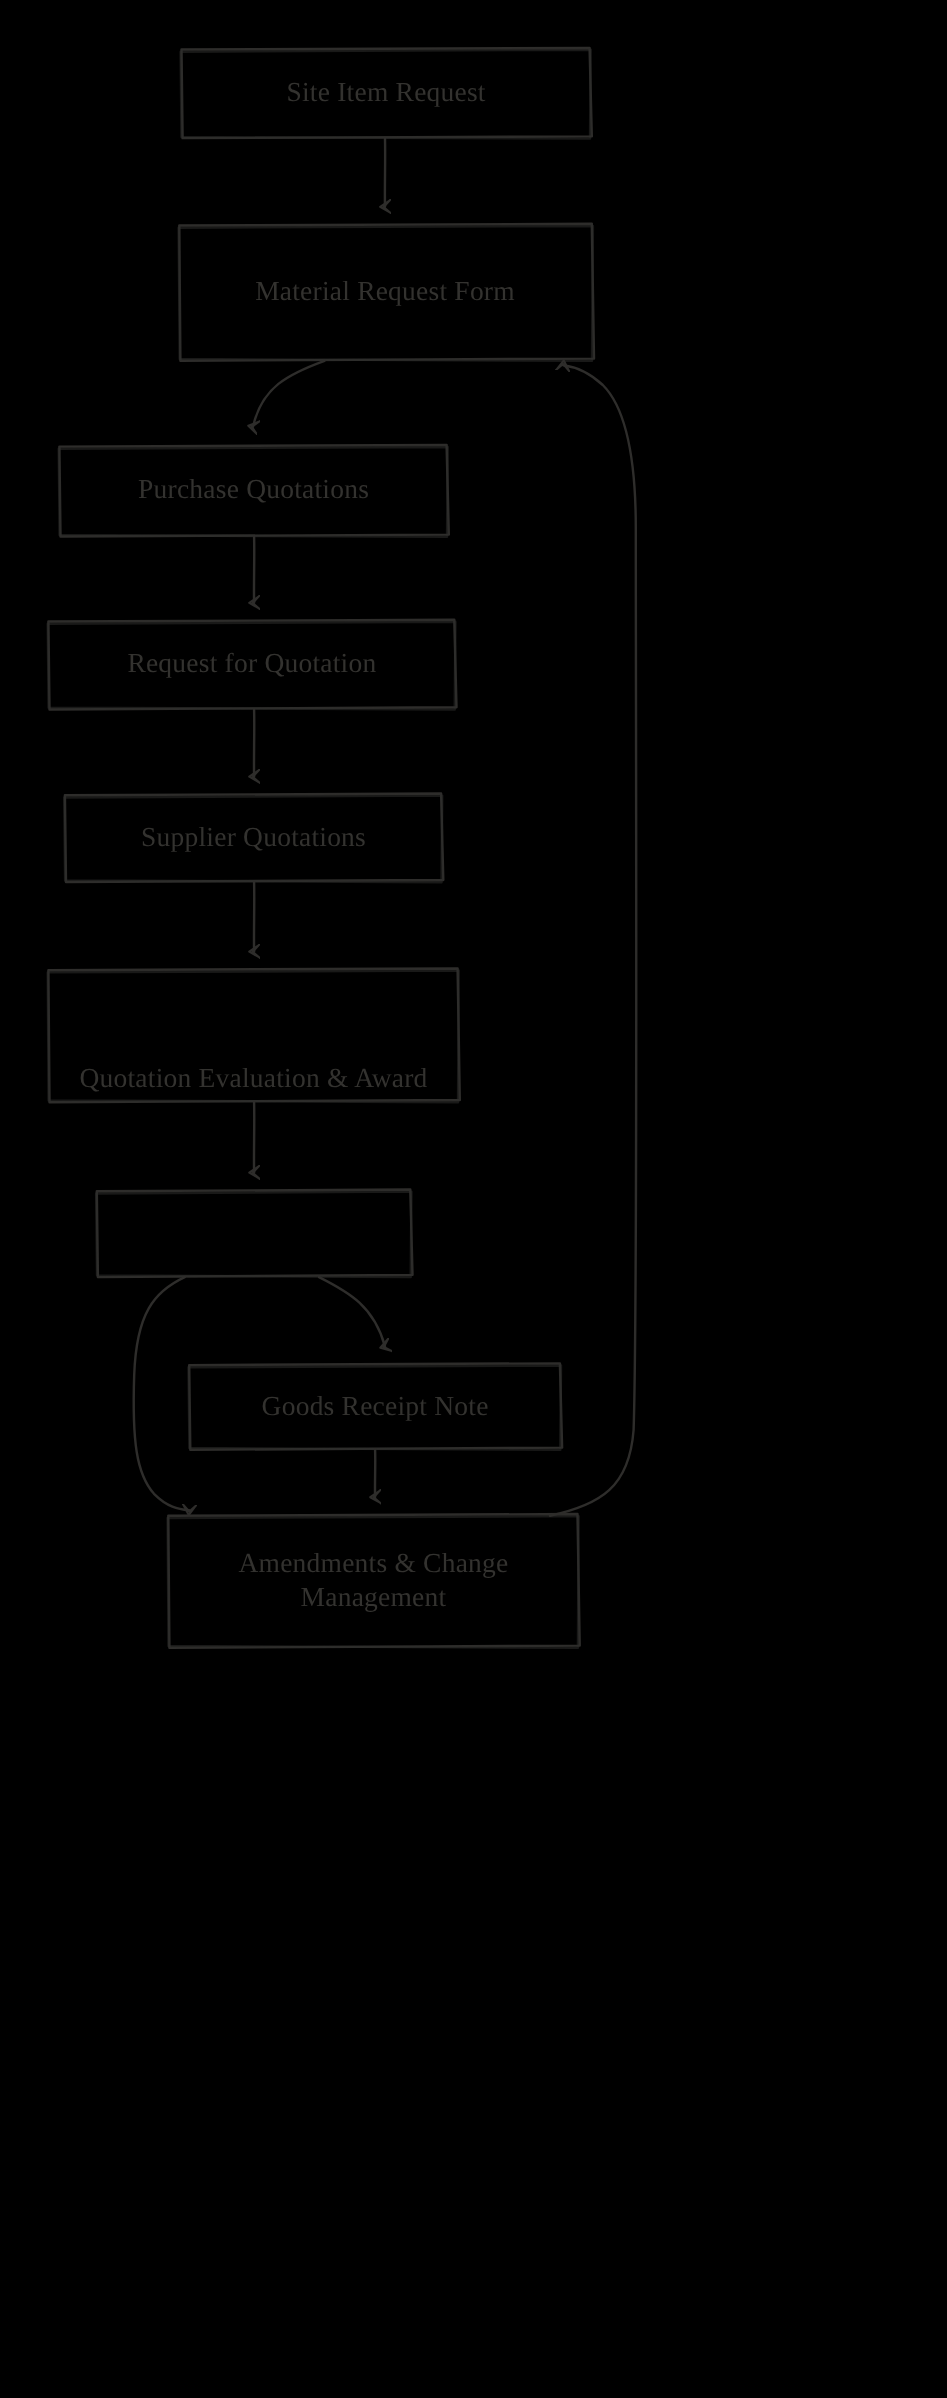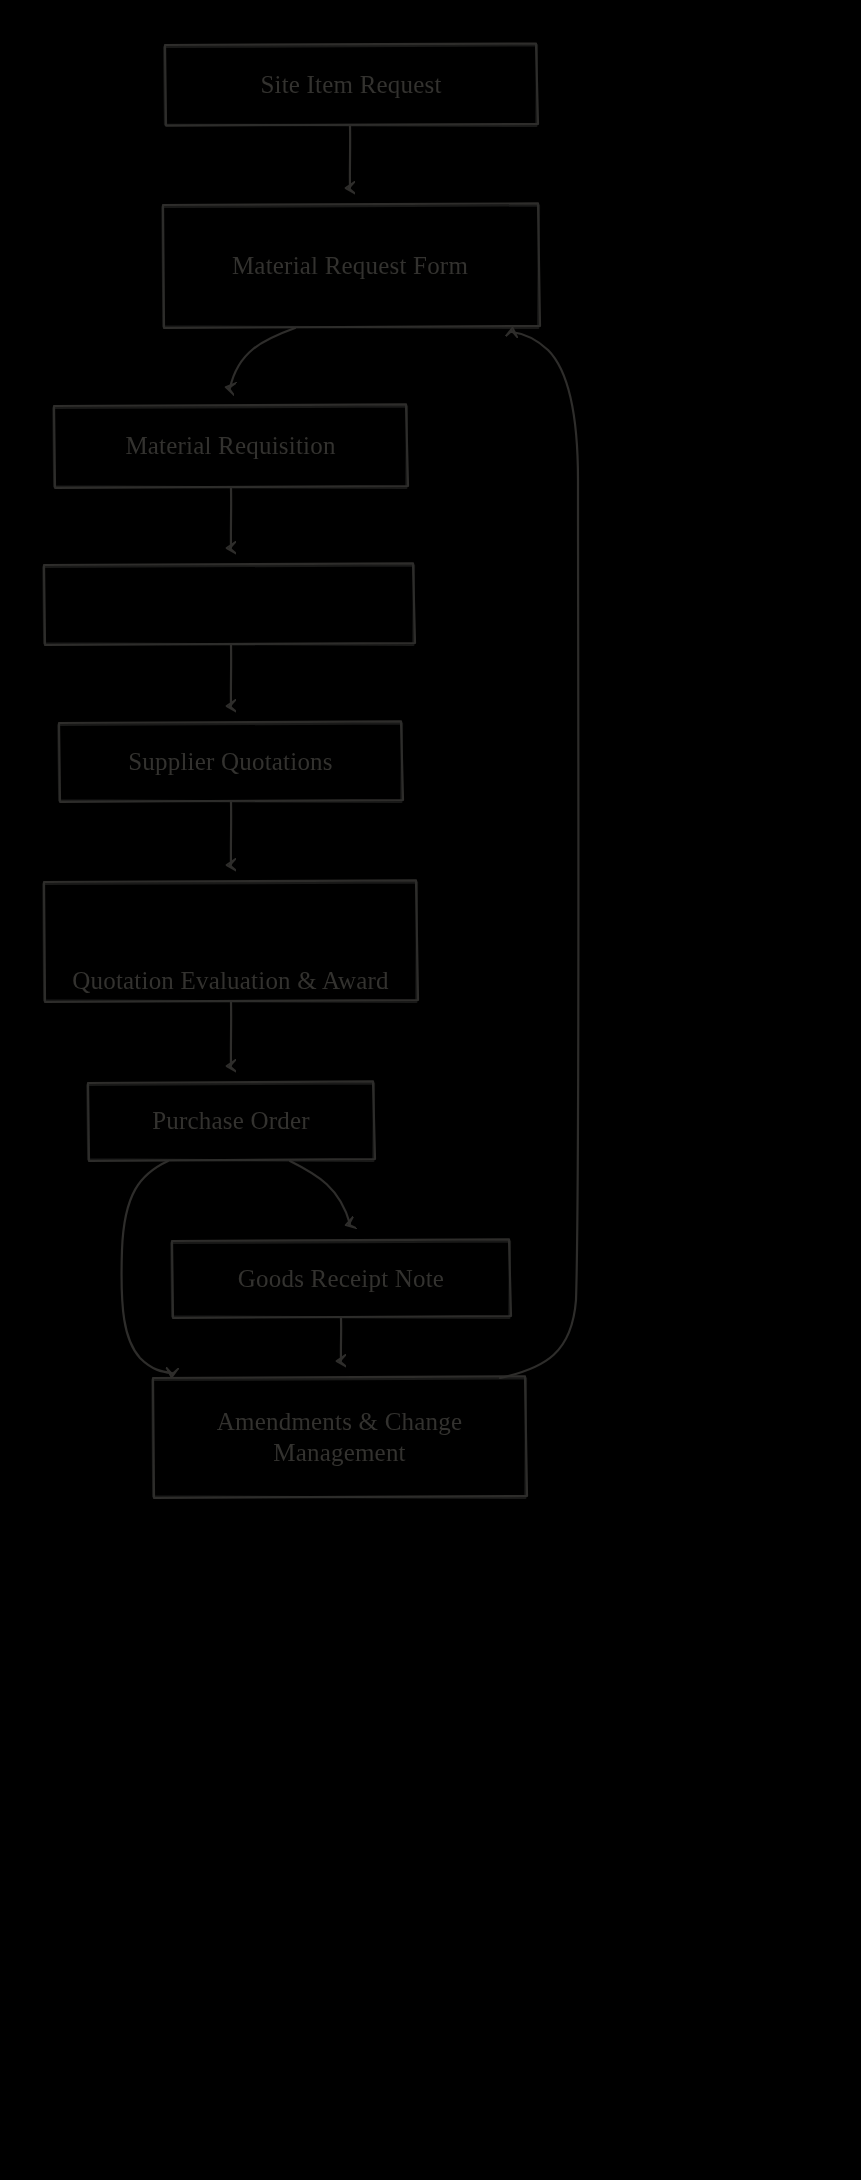--- a/index.html
+++ b/index.html
@@ -115,35 +115,35 @@
 
   <div class="node-box" style="left:164px; top:44px; width:374px; height:82px;">
     <span class="node-label">Site Item Request</span>
   </div>
 
   <div class="node-box" style="left:162px; top:203px; width:376px; height:125px;">
     <span class="node-label">Material Request Form</span>
   </div>
 
   <div class="node-box" style="left:53px; top:404px; width:355px; height:84px;">
-    <span class="node-label">Material Requisition</span>
+    <span class="node-label">Purchase Quotations</span>
   </div>
 
+  <div class="node-box" style="left:43px; top:563px; width:372px; height:82px;">
+    <span class="node-label">Request for Quotation</span>
+  </div>
 
   <div class="node-box" style="left:58px; top:721px; width:345px; height:81px;justify-content:flex-end;">
     <span class="node-label">Supplier Quotations</span>
   </div>
 
   <div class="node-box" style="left:43px; top:880px; width:375px; height:122px;margin-top:40px;">
     <span class="node-label">Quotation Evaluation &amp; Award</span>
   </div>
 
-  <div class="node-box" style="left:87px; top:1081px; width:288px; height:80px;">
-    <span class="node-label">Purchase Order</span>
-  </div>
 
   <div class="node-box" style="left:171px; top:1239px; width:340px; height:79px;">
     <span class="node-label">Goods Receipt Note</span>
   </div>
 
   <div class="node-box" style="left:152px; top:1376px; width:375px; height:122px;">
     <span class="node-label">Amendments &amp; Change Management</span>
   </div>
 
 </div>

